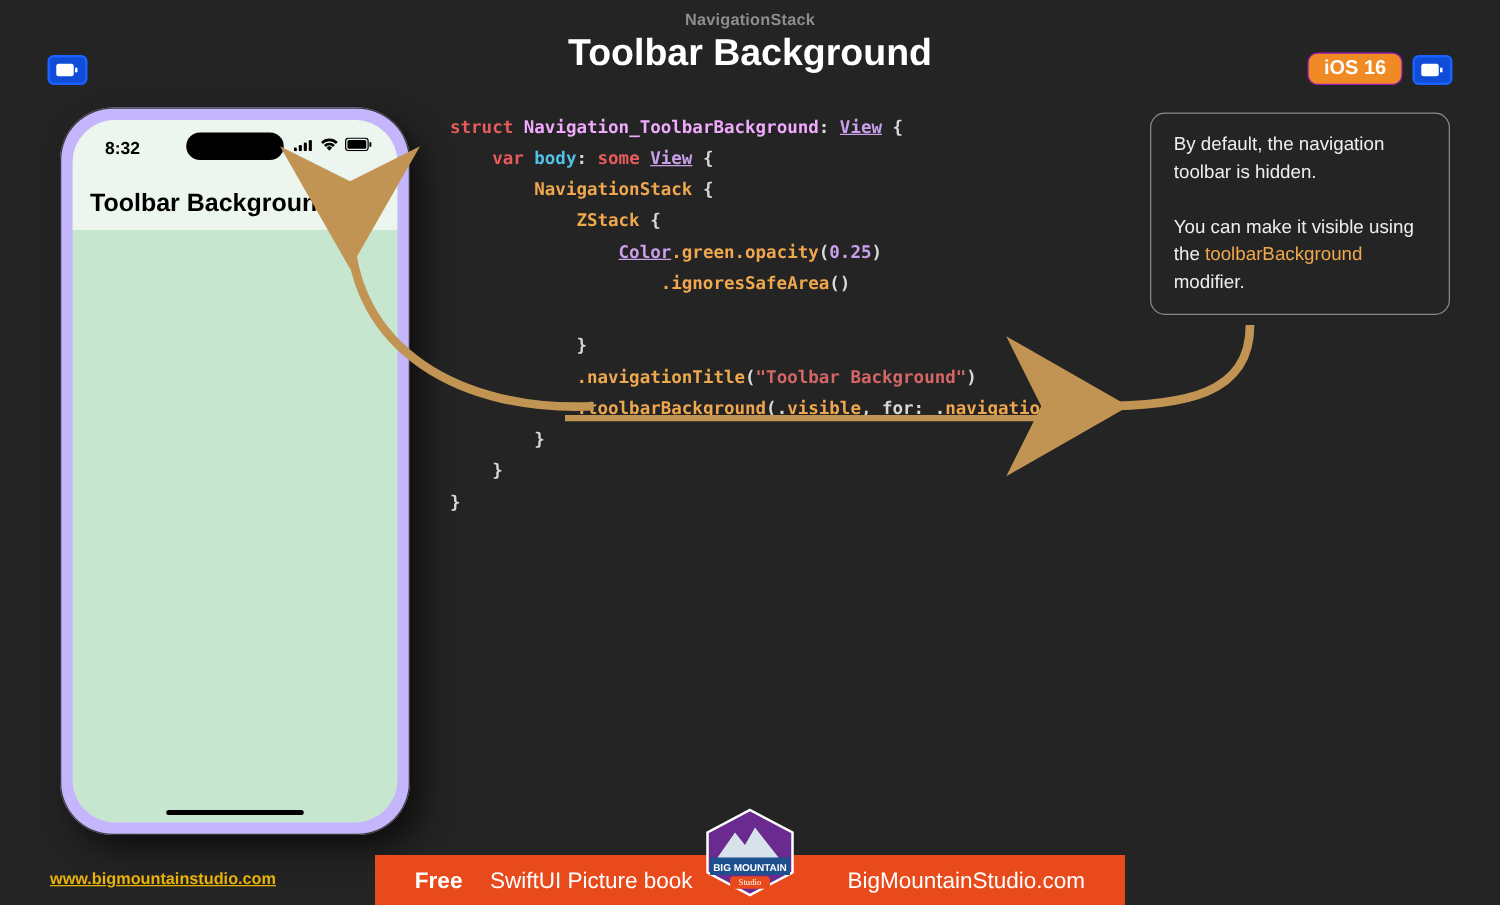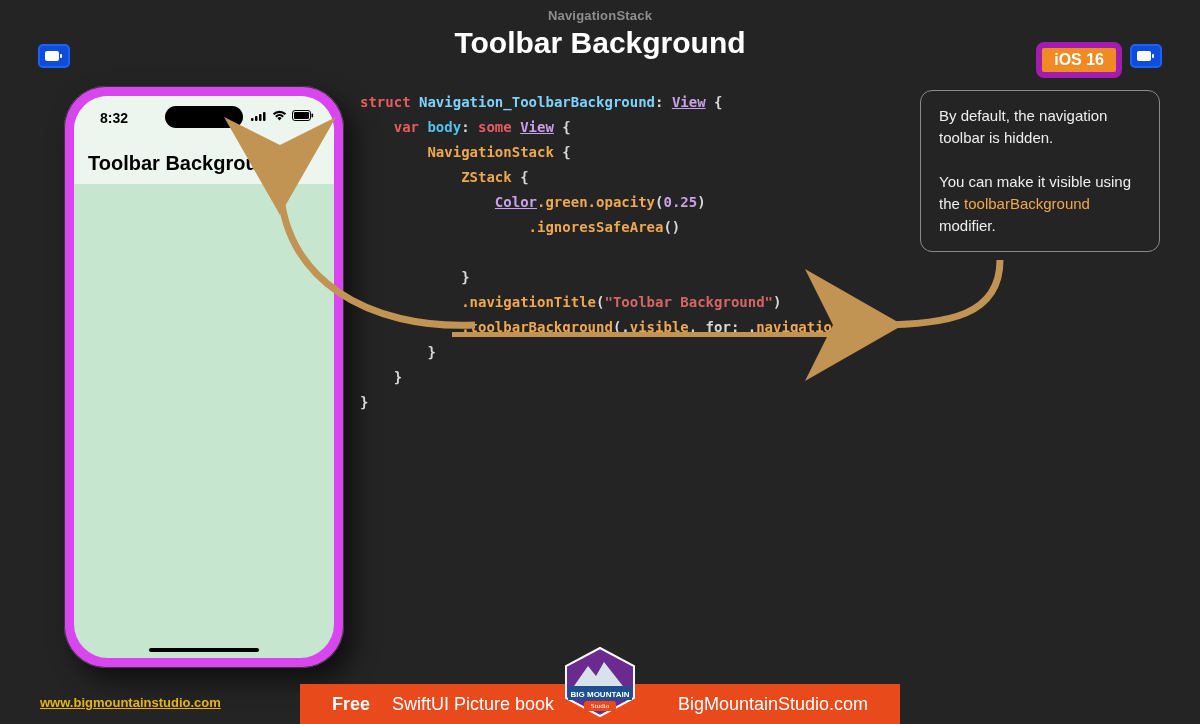--- a/index.html
+++ b/index.html
@@ -44,29 +44,29 @@
 
   .ios-badge {
     position: absolute;
     top: 42px; right: 78px;
     background: #f08a24;
     color: #fff;
     font-weight: 700;
     font-size: 16px;
     padding: 3px 12px;
     border-radius: 8px;
-    border: 6px solid #a21caf;
+    border: 1px solid #a21caf;
   }
 
   
   .phone {
     position: absolute;
-    left: 64px; top: 86px;
+    left: 48px; top: 86px;
     width: 280px; height: 582px;
-    background: #d946ef;
+    background: #c4b5fd;
     border-radius: 42px;
     box-shadow: 10px 12px 25px rgba(0,0,0,.6), 0 0 0 1px #3a3a3a inset;
   }
   .phone-screen {
     position: absolute;
     left: 10px; right: 10px; top: 10px; bottom: 10px;
     border-radius: 34px;
     background: #c7e6cf;
     overflow: hidden;
   }
@@ -111,21 +111,21 @@
     position: absolute;
     left: 360px; top: 90px;
     font-family: "SF Mono", Menlo, Consolas, monospace;
     font-size: 14px;
     line-height: 25px;
     font-weight: 600;
     white-space: pre;
     color: #d8d8d8;
   }
   .c-kw   { color: #e85c5c; }
-  .c-type { color: #7dd3fc; }
+  .c-type { color: #f0abfc; }
   .c-prop { color: #51c2e8; }
   .c-some { color: #e85c5c; }
   .c-call { color: #f0a84e; }
   .c-str  { color: #d56666; }
   .c-num  { color: #caa0ea; }
   .c-enum { color: #f0a84e; font-weight:700;}
   .c-txt  { color: #d8d8d8; }
   .c-view { color: #caa0ea; text-decoration: underline; }
 
   .underline {

